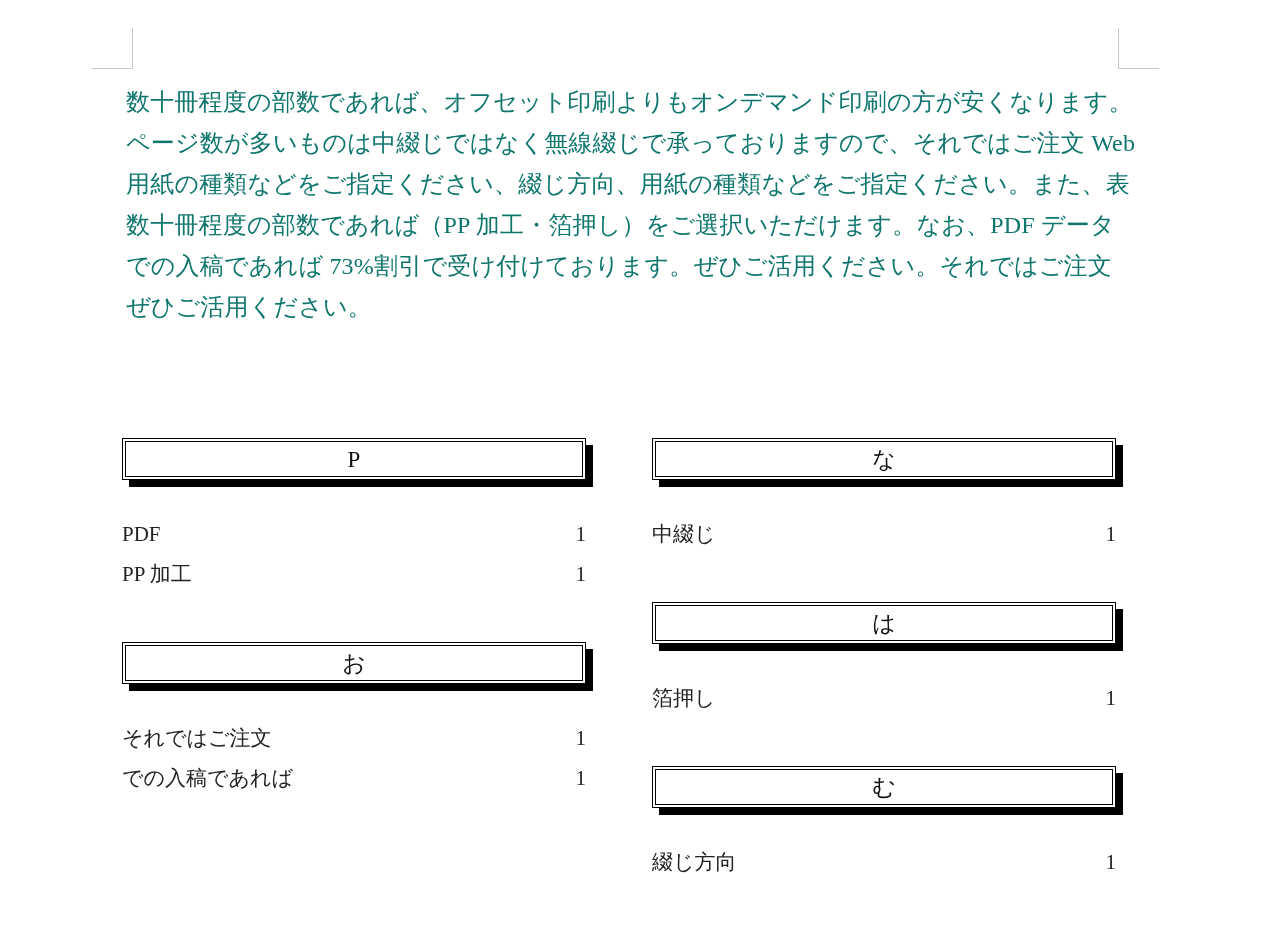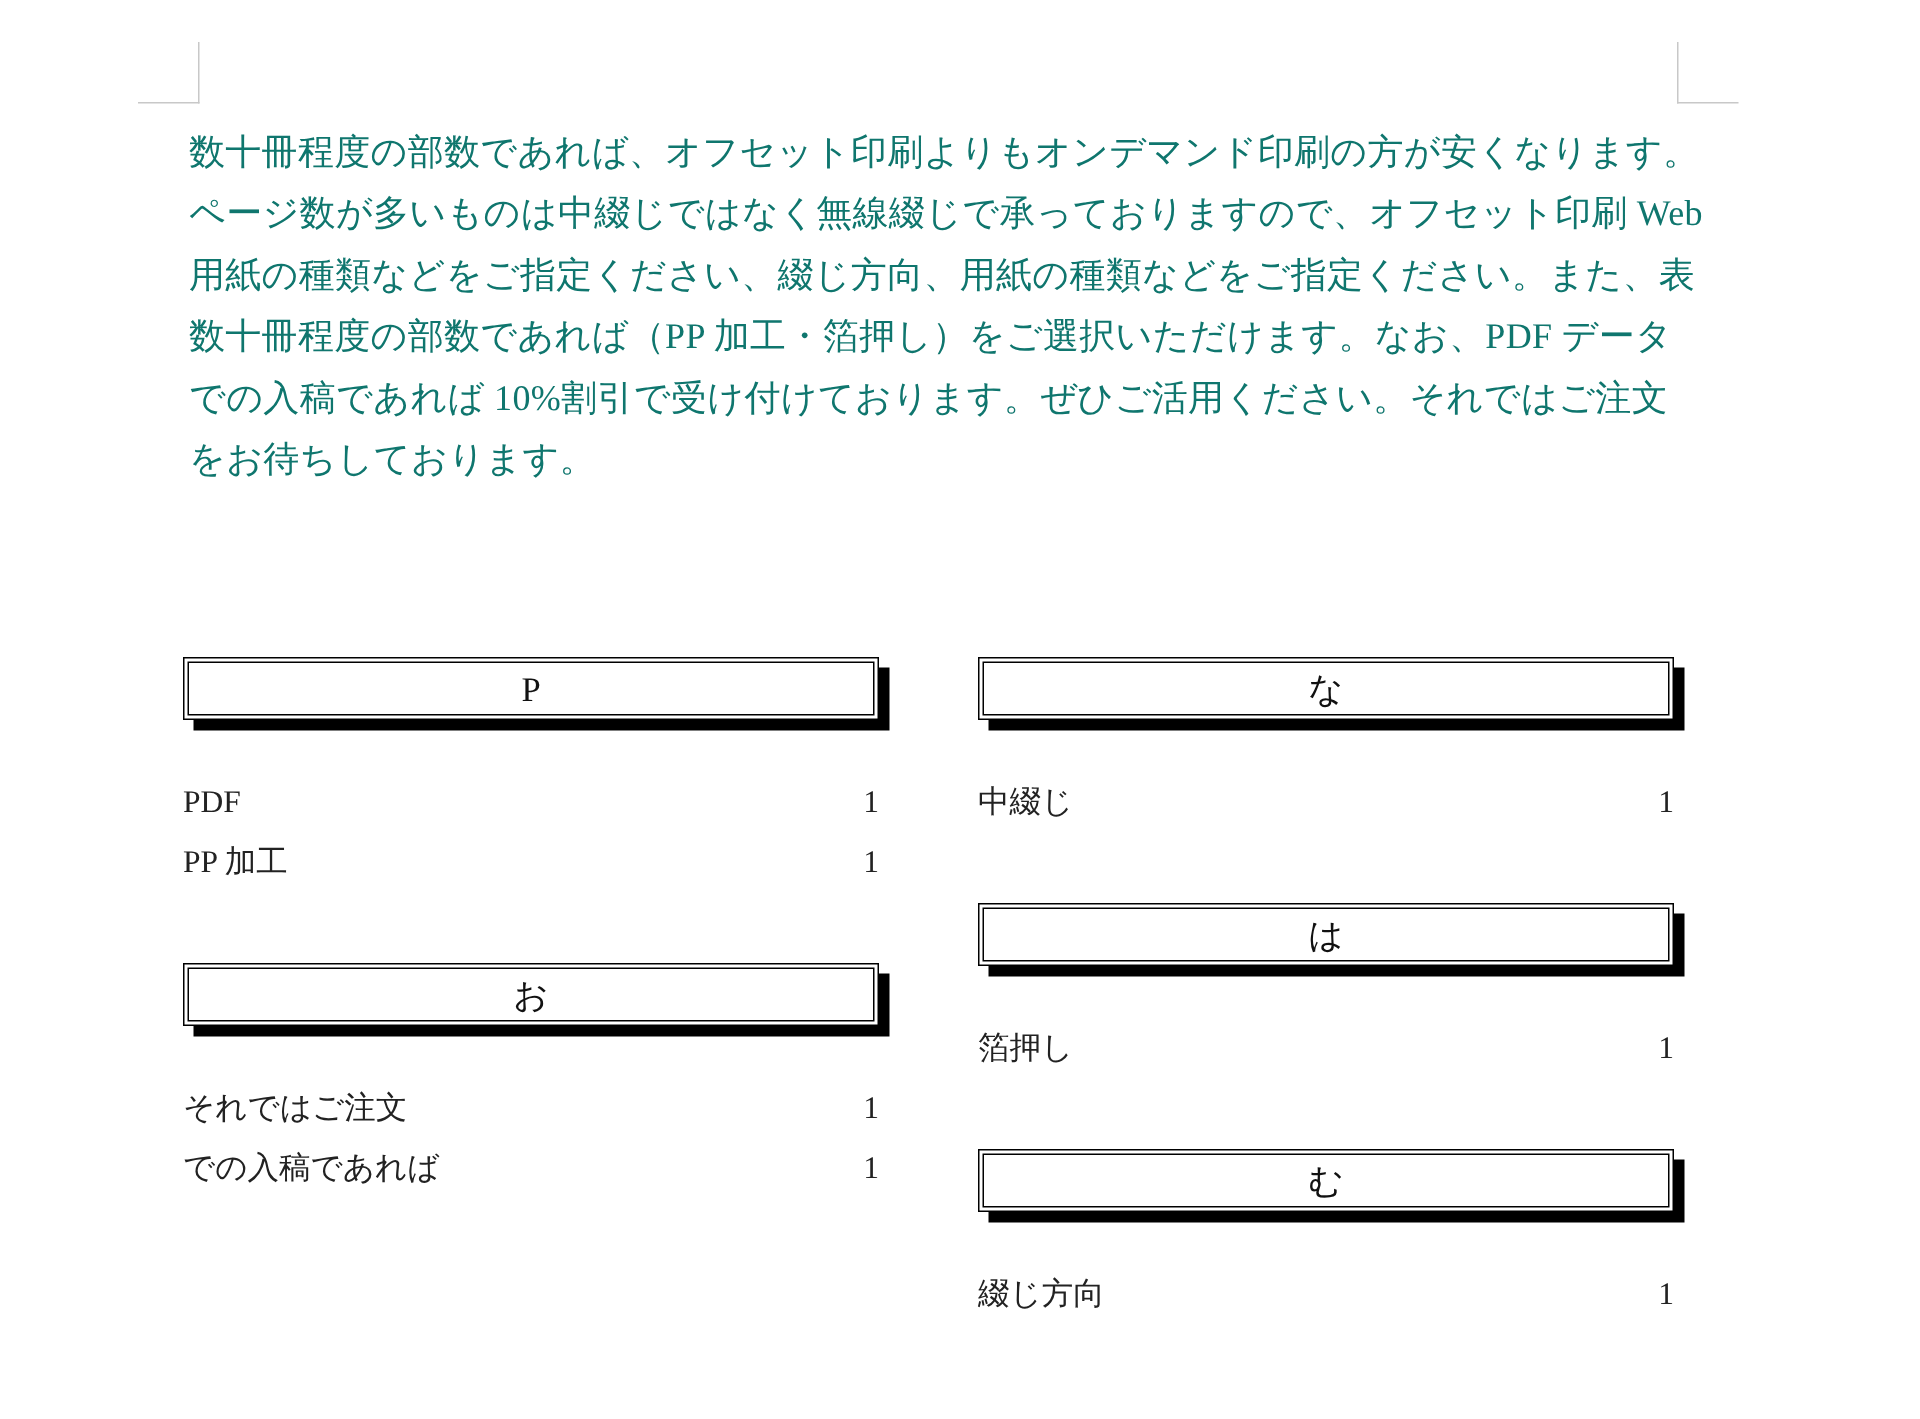--- a/index.html
+++ b/index.html
@@ -151,25 +151,25 @@
 </style>
 </head>
 <body>
 
 <div class="corner-mark tl"></div>
 <div class="corner-mark tr"></div>
 
 <div class="doc-body">
   <p class="para" id="paragraph-host">
       <span class="para-line">数十冊程度の部数であれば、オフセット印刷よりもオンデマンド印刷の方が安くなります。</span>
-      <span class="para-line">ページ数が多いものは中綴じではなく無線綴じで承っておりますので、オフセット印刷 Web</span>
+      <span class="para-line">ページ数が多いものは中綴じではなく無線綴じで承っておりますので、それではご注文 Web</span>
       <span class="para-line">用紙の種類などをご指定ください、綴じ方向、用紙の種類などをご指定ください。また、表</span>
       <span class="para-line">数十冊程度の部数であれば（PP 加工・箔押し）をご選択いただけます。なお、PDF データ</span>
-      <span class="para-line">での入稿であれば 10%割引で受け付けております。ぜひご活用ください。それではご注文</span>
-      <span class="para-line last">をお待ちしております。</span>
+      <span class="para-line">での入稿であれば 73%割引で受け付けております。ぜひご活用ください。それではご注文</span>
+      <span class="para-line last">ぜひご活用ください。</span>
     </p>
 </div>
 
 <div class="index">
   <div class="index-col left" id="index-col-0">
       <div class="index-section">
         <div class="section-header">
           <div class="section-header-inner">
             <span class="section-letter">P</span>
           </div>

